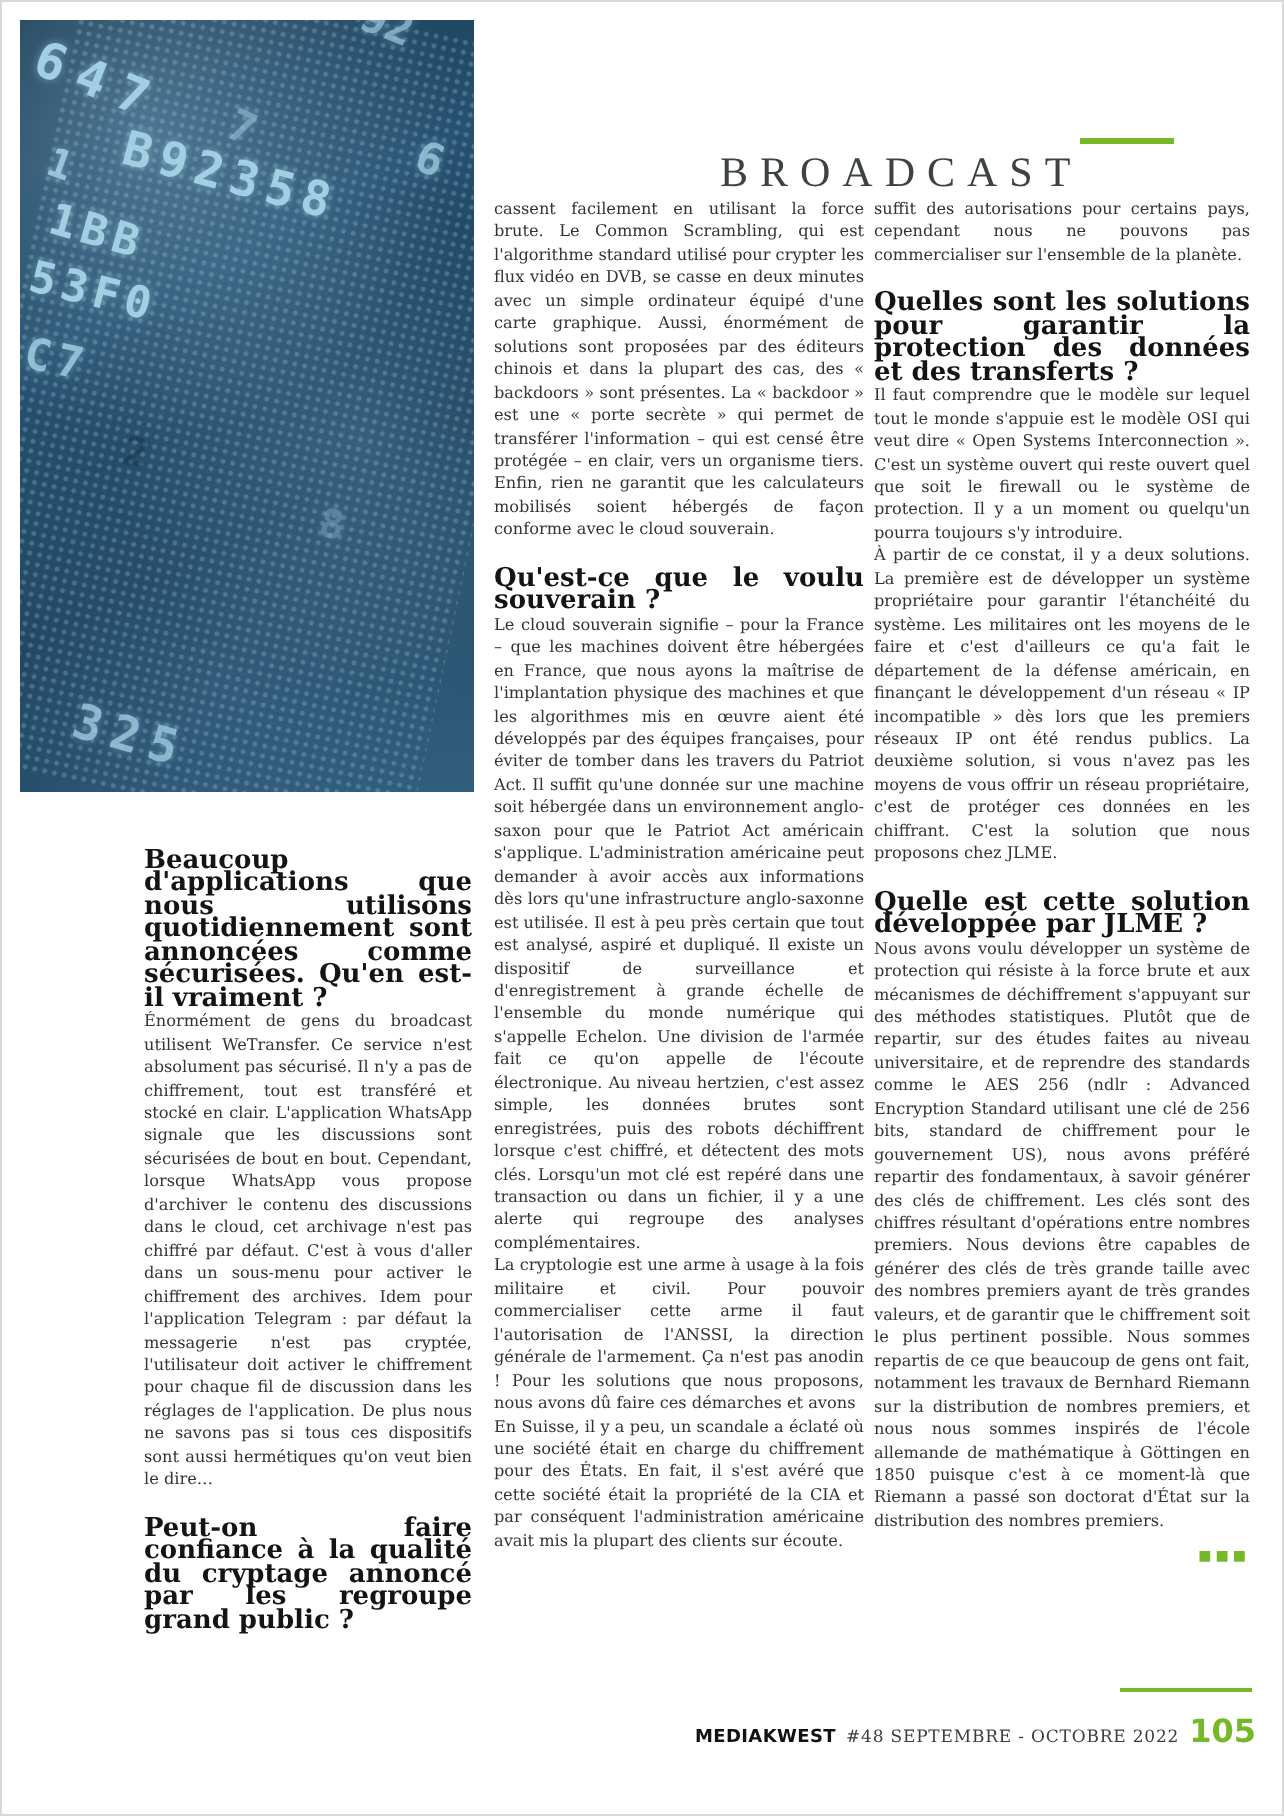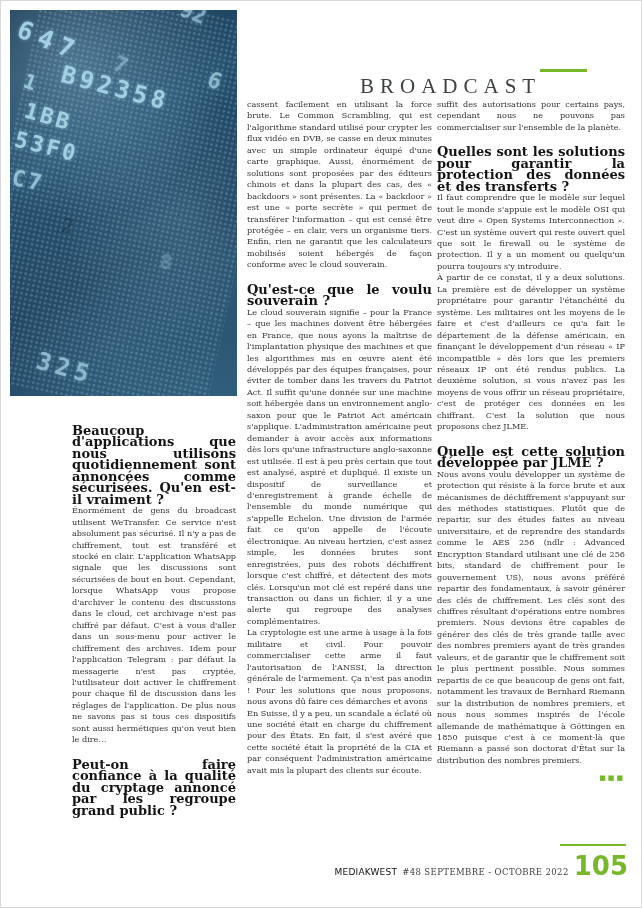--- a/index.html
+++ b/index.html
@@ -69,30 +69,30 @@
     font-family:"DejaVu Sans", sans-serif;
   }
 
   
   .footer-rule { position:absolute; left:560px; top:844px; width:66px; height:2px; }
   .footer {
     position:absolute; right:14px; top:856px;
     display:flex; align-items:baseline; gap:5px;
   }
   .footer .mag {
-    font-family:"DejaVu Sans", sans-serif; font-weight:normal;
+    font-family:"DejaVu Sans", sans-serif; font-weight:bold;
     font-size:9px; letter-spacing:0.2px; color:#111;
   }
   .footer .issue {
     font-family:"DejaVu Serif", serif; font-size:8.5px;
     letter-spacing:0.4px; color:#3c3c3c;
   }
   .footer .pagenum {
     font-family:"DejaVu Sans", sans-serif; font-weight:bold;
-    font-size:26px; line-height:20px;
+    font-size:16px; line-height:20px;
   }
 </style>
 </head>
 <body>
 
 <div class="page">
 
   <div class="photo">
     <span class="hex" style="left:170px; top:-10px; font-size:22px; transform:rotate(22deg); opacity:.7;">92</span>
     <span class="hex" style="left:6px;  top:16px;  font-size:25px; letter-spacing:7px; transform:rotate(22deg);">647</span>

